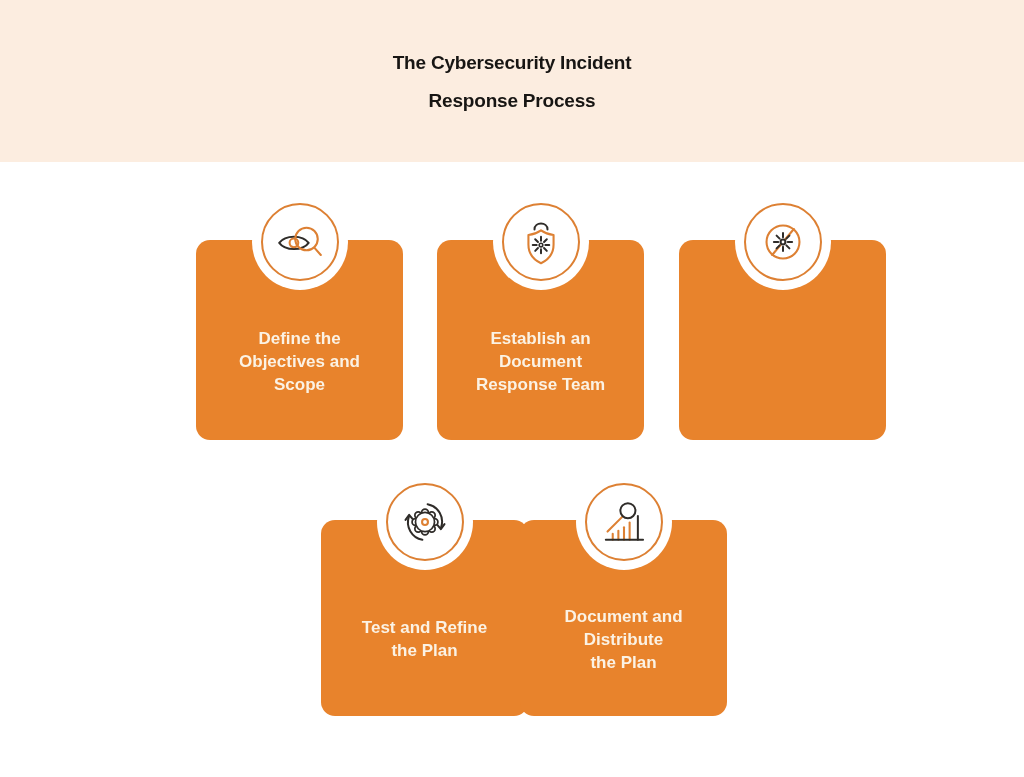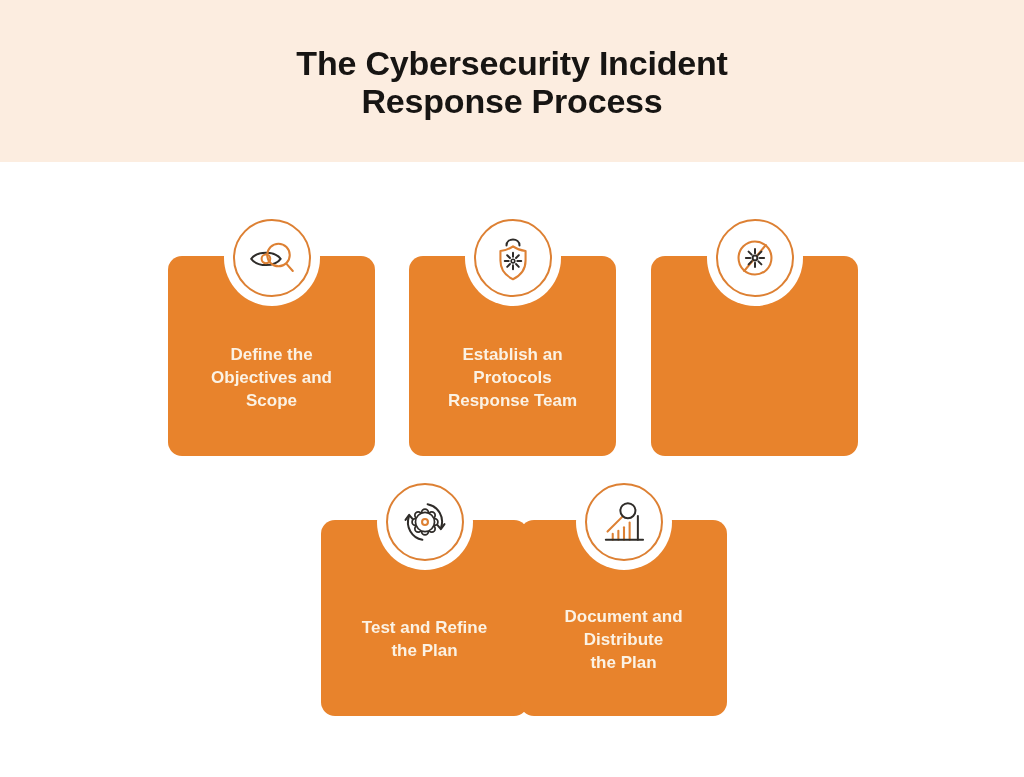--- a/index.html
+++ b/index.html
@@ -19,39 +19,39 @@
     overflow:hidden;
   }
   .page{position:relative;width:1024px;height:777px;}
   .header{
     position:absolute;left:0;top:0;width:1024px;height:162px;
     background:var(--cream);
   }
   .title{
     padding-top:44px;
     text-align:center;
-    font-size:34px;
+    font-size:19px;
     font-weight:bold;
     letter-spacing:-0.2px;
     line-height:38px;
     color:var(--titlecolor);
   }
   .card{
     position:absolute;
     width:207px;
     background:var(--orange);
     border-radius:14px;
     display:flex;
     flex-direction:column;
     align-items:center;
     justify-content:center;
     padding-top:42px;
     box-sizing:border-box;
   }
-  .card.r1{top:256px;height:200px;}
+  .card.r1{top:240px;height:200px;margin-left:28px;}
   .card.r2{top:520px;height:196px;}
   .card1{left:168px;}
   .card2{left:409px;}
   .card3{left:651px;}
   .card4{left:277px;margin-left:44px;}
   .card5{left:520px;}
   .badge{
     position:absolute;
     left:50%;top:2px;
     width:96px;height:96px;
@@ -129,21 +129,21 @@
             <line class="dk" x1="30" y1="28.5" x2="30" y2="24"></line>
             <line class="dk" x1="33.5" y1="30" x2="36.7" y2="26.8"></line>
             <circle class="dkf" cx="30" cy="33.5" r="3"></circle>
             <circle class="wf" cx="30" cy="33.5" r="1.2"></circle>
           </g>
         </svg>
       </div>
     </div>
     <div class="label">
       <div>Establish an</div>
-      <div>Protocols</div>
+      <div>Document</div>
       <div>Response Team</div>
     </div>
   </div>
 
   <div class="card r1 card3">
     <div class="badge">
       <div class="ring">
         <svg viewBox="0 0 60 60">
           <circle class="or" cx="30" cy="30" r="19" fill="#ffffff"></circle>
           <line class="or" x1="42.5" y1="15" x2="17.5" y2="45"></line>

